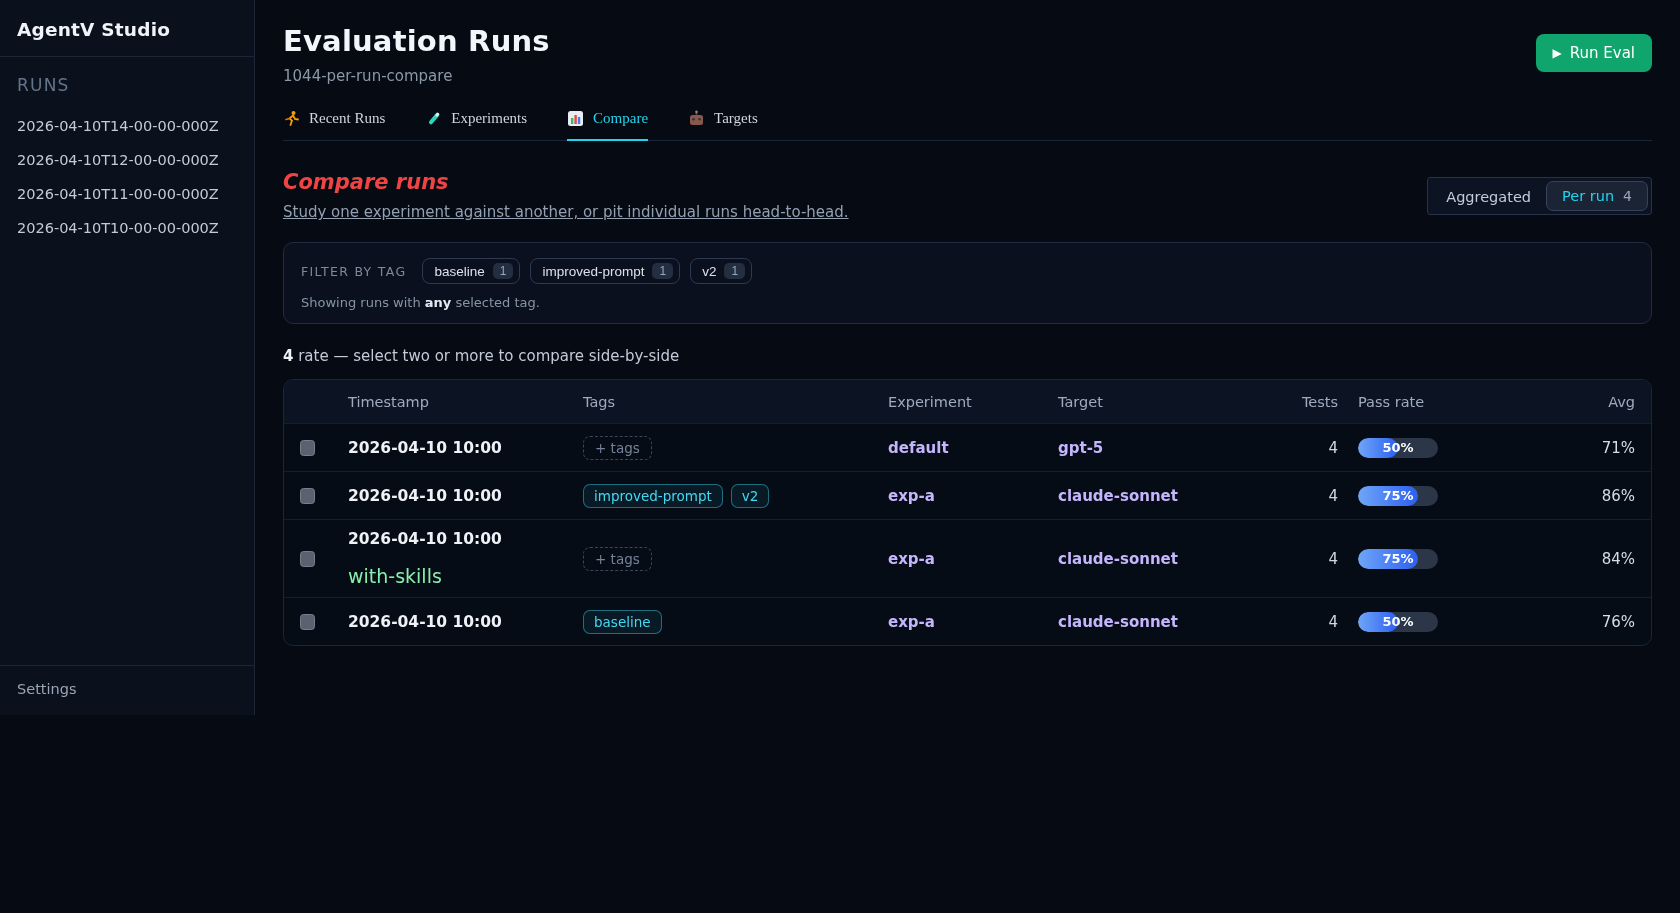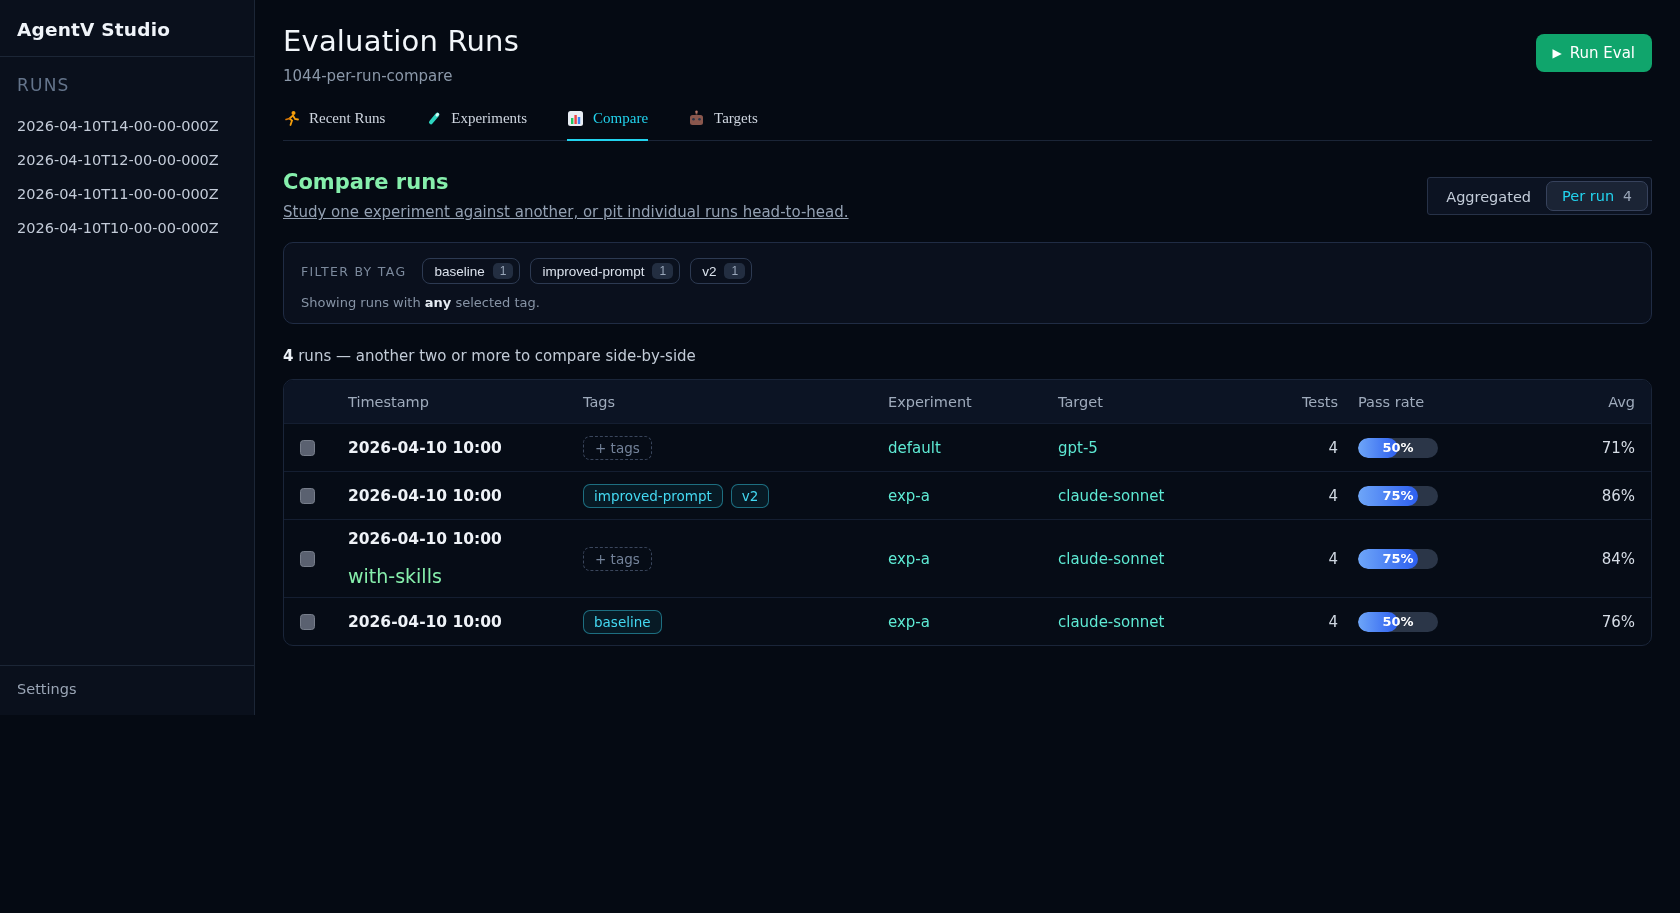--- a/index.html
+++ b/index.html
@@ -31,21 +31,21 @@
     font-size:14.5px; color:#c3cbd8; padding:9px 0; cursor:pointer; white-space:nowrap;
   }
   .sidebar-footer {
     border-top:1px solid #1c2636; padding:15px 17px 18px 17px;
   }
   .settings-link { font-size:14.5px; color:#9aa5b5; cursor:pointer; }
 
   
   .main { flex:1; padding:24px 28px 0 28px; overflow:hidden; }
   .page-header { display:flex; justify-content:space-between; align-items:flex-start; }
-  .page-title { font-size:29px; font-weight:normal; color:#f2f6fa; letter-spacing:.2px; }
+  .page-title { font-size:29px; font-weight:bold; color:#f2f6fa; letter-spacing:.2px; }
   .page-subtitle { margin-top:9px; font-size:15px; color:#8b98a9; }
   .run-eval-btn {
     display:flex; align-items:center; gap:8px;
     background: var(--green,#10a56c); color:#fff;
     border:none; border-radius:8px; padding:10px 17px;
     font-size:15px; font-weight:500; cursor:pointer;
     font-family:inherit; margin-top:10px;
   }
   .run-eval-btn .tri { font-size:12px; }
 
@@ -57,21 +57,21 @@
   }
   .tab.active { color: var(--accent,#22d3ee); }
   .tab.active::after {
     content:""; position:absolute; left:0; right:0; bottom:-1px; height:2px;
     background: var(--accent,#22d3ee);
   }
   .tab-icon { width:17px; height:17px; display:inline-flex; }
 
   
   .compare-header { margin-top:29px; display:flex; justify-content:space-between; align-items:center; }
-  .compare-heading { font-size:21px; font-weight:bold; color:#86efac; }
+  .compare-heading { font-size:21px; font-weight:bold; color:#ef4444;font-style:italic; }
   .compare-desc { margin-top:9px; font-size:15px; color:#93a0b2;text-decoration:underline; }
   .view-toggle {
     display:flex; align-items:flex-end; background:#0c1322;
     border:1px solid #273248; border-radius:3px; padding:3px; gap:0;
   }
   .toggle-opt {
     padding:6px 15px; font-size:14.5px; color:#c3ccd9; border-radius:7px; cursor:pointer;
     display:flex; align-items:center; gap:9px;
   }
   .toggle-opt.selected {
@@ -113,21 +113,21 @@
     grid-template-columns: 28px 215px 285px 150px 215px 45px 140px 1fr;
     column-gap:20px; align-items:center; padding:0 16px;
   }
   .t-head {
     background:#0c1424; height:43px; font-size:14.5px; color:#9fabbc;
   }
   .t-body .t-row { border-top:1px solid #141e31; min-height:48px; padding-top:10px; padding-bottom:10px; }
   .col-right { text-align:right; }
   .cell-timestamp { font-size:15.5px; font-weight:bold; color:#eef2f7; }
   .cell-sub { font-size:19px; color:#86efac; font-weight:normal; margin-top:17px; }
-  .cell-plain { font-size:15px; color:#5eead4; }
+  .cell-plain { font-size:15px; color:#c4b5fd;font-weight:bold; }
   .cell-dim { font-size:15px; color:#cfd7e1; }
   .checkbox {
     width:15px; height:16px; border-radius:3.5px; background:#5a6170;
     border:1px solid #777e8b; cursor:pointer;
   }
   .tags-cell { display:flex; gap:8px; align-items:center; }
   .add-tags {
     border:1px dashed #3a465c; border-radius:7px; padding:3px 11px;
     font-size:13.5px; color:#74839a; cursor:pointer; background:transparent; font-family:inherit;
   }
@@ -257,21 +257,21 @@
         </button>
         <button class="filter-tag">
           <span>v2</span>
           <span class="tag-count">1</span>
         </button>
       </div>
     </div>
     <div class="filter-showing"><span>Showing runs with </span><b>any</b><span> selected tag.</span></div>
   </section>
 
-  <div class="summary-line"><b>4</b><span> runs — another two or more to compare side-by-side</span></div>
+  <div class="summary-line"><b>4</b><span> rate — select two or more to compare side-by-side</span></div>
 
   <section class="runs-table">
     <div class="t-row t-head">
       <div></div>
       <div>Timestamp</div>
       <div>Tags</div>
       <div>Experiment</div>
       <div>Target</div>
       <div class="col-right">Tests</div>
       <div>Pass rate</div>

